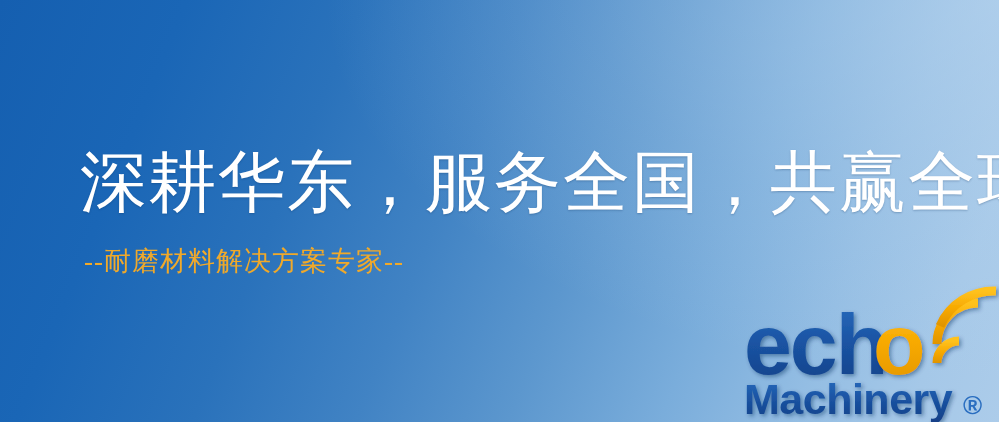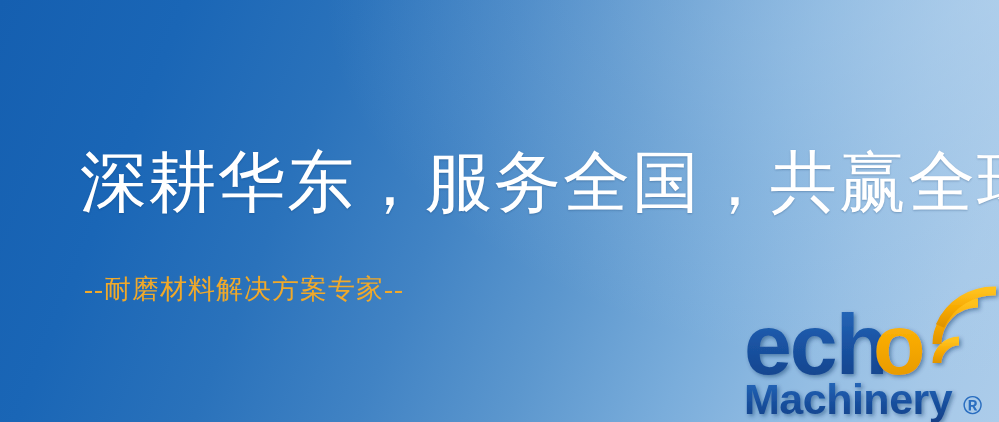--- a/index.html
+++ b/index.html
@@ -49,21 +49,21 @@
     color: #ffffff;
     letter-spacing: 2px;
     white-space: nowrap;
     text-shadow: 0 1px 2px rgba(10,45,90,0.28);
     z-index: 3;
   }
 
   .subtitle {
     position: absolute;
     left: 84px;
-    top: 276px;
+    top: 248px;
     font-family: "Liberation Serif", "DejaVu Serif", serif;
     font-size: 27px;
     line-height: 1;
     color: #f0a92a;
     letter-spacing: 1px;
     white-space: nowrap;
     z-index: 3;
   }
 
   

